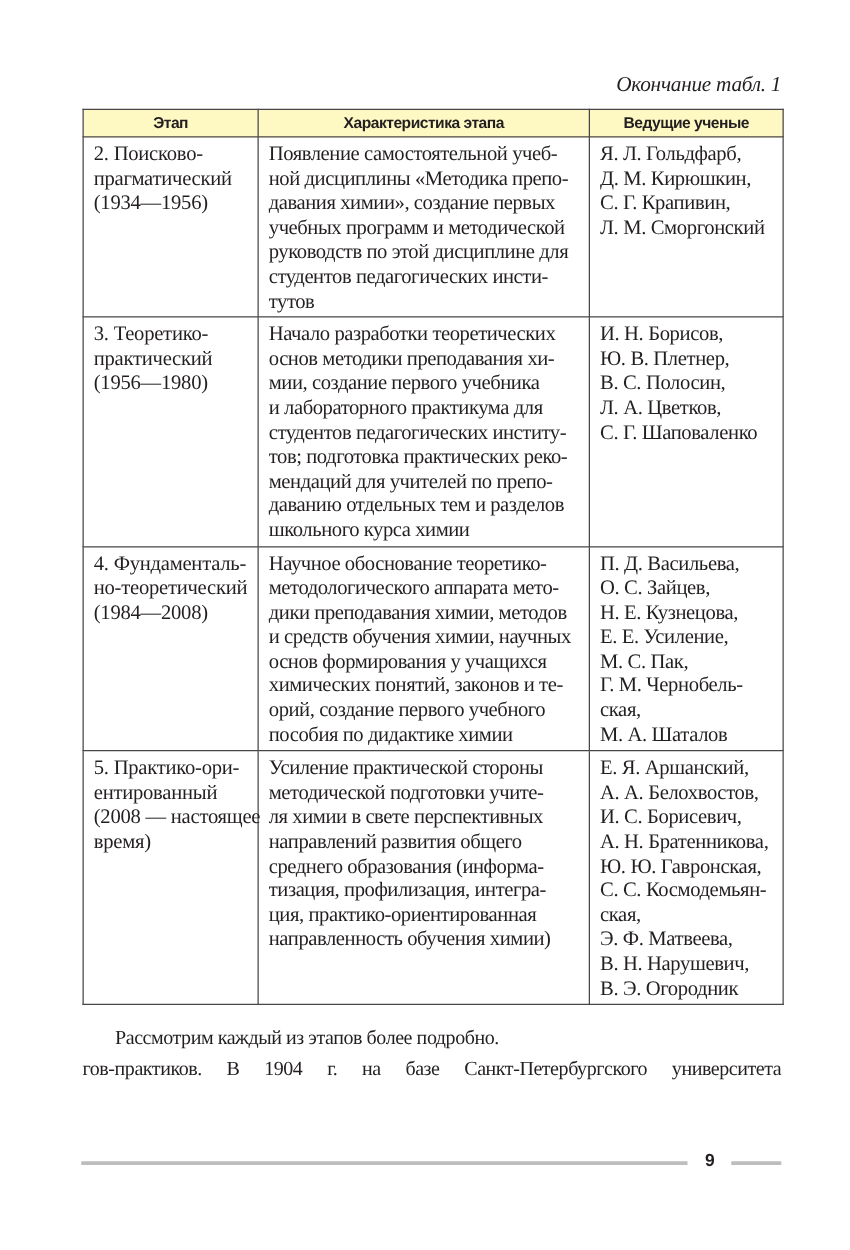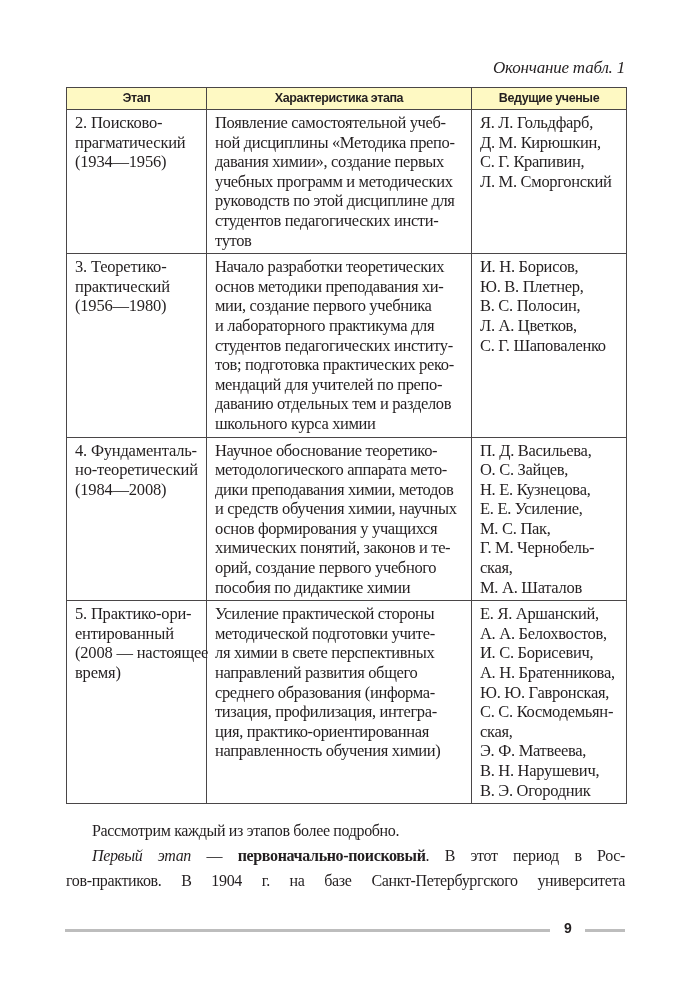--- a/index.html
+++ b/index.html
@@ -64,21 +64,21 @@
       <tr>
         <td class="stage">
           <span class="line">2. Поисково-</span>
           <span class="line">прагматический</span>
           <span class="line">(1934—1956)</span>
         </td>
         <td class="desc">
           <span class="line">Появление самостоятельной учеб-</span>
           <span class="line">ной дисциплины «Методика препо-</span>
           <span class="line">давания химии», создание первых</span>
-          <span class="line">учебных программ и методических</span>
+          <span class="line">учебных программ и методической</span>
           <span class="line">руководств по этой дисциплине для</span>
           <span class="line">студентов педагогических инсти-</span>
           <span class="line">тутов</span>
         </td>
         <td class="sci">
           <span class="line">Я. Л. Гольдфарб,</span>
           <span class="line">Д. М. Кирюшкин,</span>
           <span class="line">С. Г. Крапивин,</span>
           <span class="line">Л. М. Сморгонский</span>
         </td>
@@ -166,20 +166,19 @@
         </td>
       </tr>
     </tbody>
 </table>
 
 <div class="body-text">
   <p class="para" style="text-indent:26px;">
     <span>Рассмотрим каждый из этапов более подробно.</span>
   </p>
   <div class="para" style="text-indent:0;">
-    <span class="line first"><i>Первый этап</i><span> — </span><b>первоначально-поисковый</b><span>. В этот период в Рос-</span></span>
     <span class="line">гов-практиков. В 1904 г. на базе Санкт-Петербургского университета</span>
   </div>
 </div>
 
 <div class="footer-rule-left"></div>
 <div class="page-num">9</div>
 <div class="footer-rule-right"></div>
 
 </body></html>

